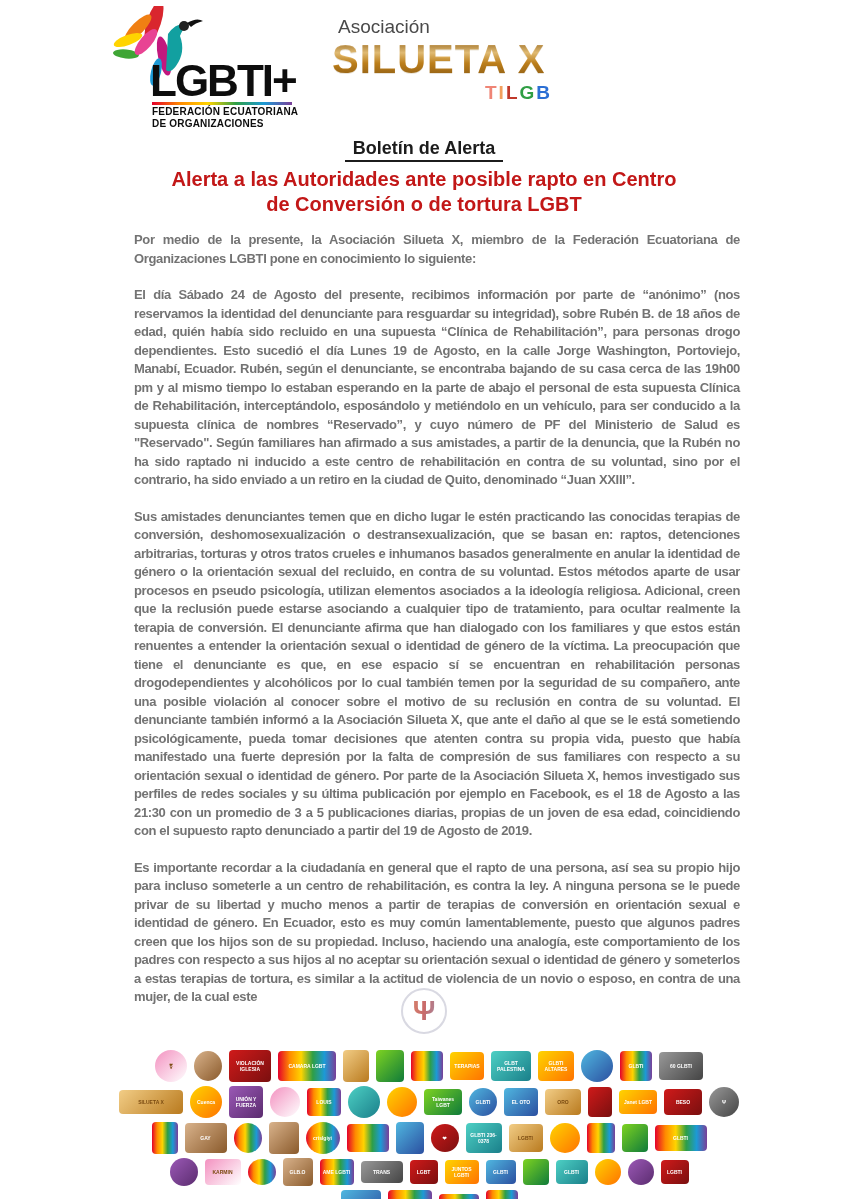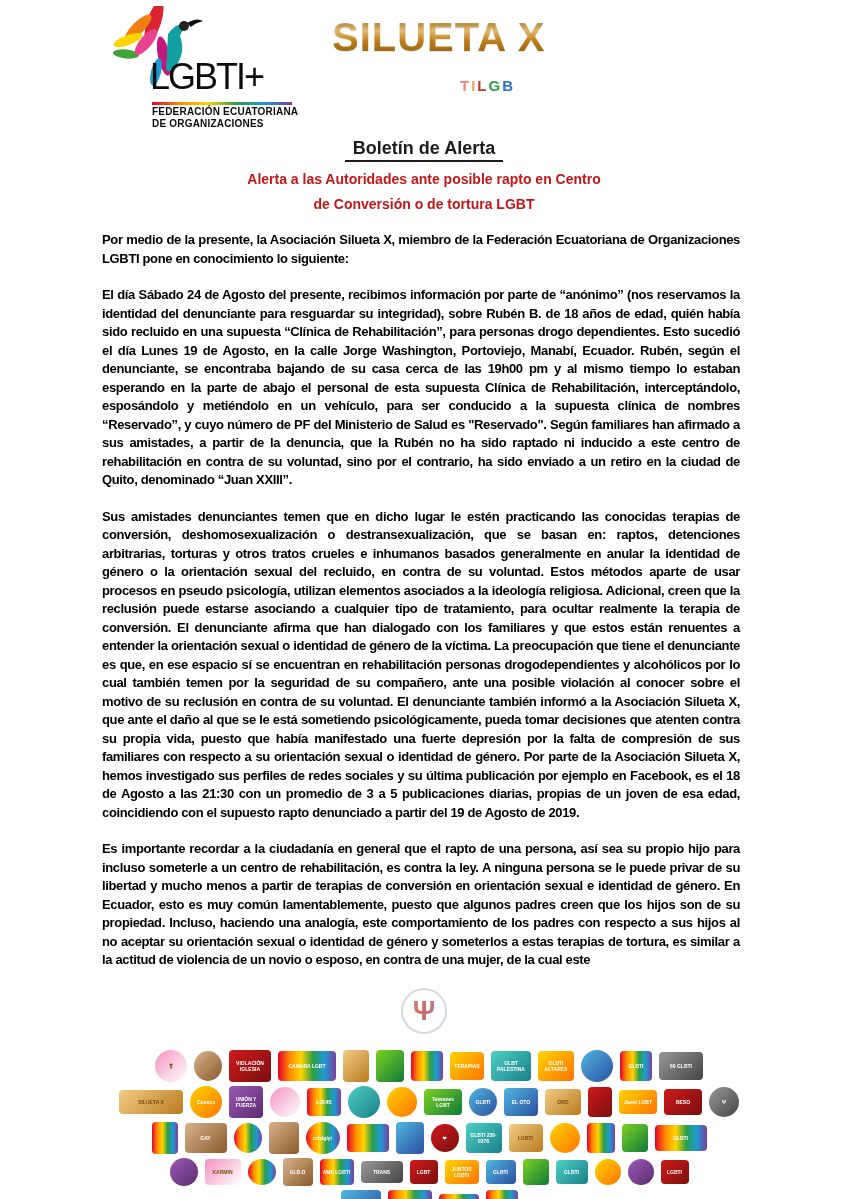--- a/index.html
+++ b/index.html
@@ -5,47 +5,47 @@
   html,body{margin:0;padding:0;background:#e8e8e8;}
   .page{
     position:relative; width:848px; height:1199px; margin:0 auto;
     background:#ffffff; overflow:hidden;
     font-family:"Liberation Sans", sans-serif;
   }
   
   .hdr{position:absolute;top:0;left:0;width:100%;height:132px;}
   .fed-logo{position:absolute;left:112px;top:6px;width:190px;height:122px;}
   .fed-bird{position:absolute;left:0;top:0;width:110px;height:86px;}
-  .fed-acronym{position:absolute;left:38px;top:50px;font-size:36px;font-weight:400;color:#0d0d0d;letter-spacing:-2px;}
+  .fed-acronym{position:absolute;left:38px;top:50px;font-size:44px;font-weight:700;color:#0d0d0d;letter-spacing:-2px;}
   .fed-rainbow{position:absolute;left:40px;top:96px;width:140px;height:3px;
     background:linear-gradient(90deg,#e4002b,#ff8a00,#ffd400,#2e9e46,#1c9ad6,#7a3f98);}
   .fed-lines{position:absolute;left:40px;top:100px;width:150px;color:#0d0d0d;font-weight:800;font-size:10px;line-height:12px;letter-spacing:.2px;}
   .sil-logo{position:absolute;left:332px;top:16px;width:220px;height:104px;}
   .sil-top{font-size:19px;color:#4a4a4a;font-weight:500;margin-left:6px;}
   .sil-name{
     font-size:40px;font-weight:800;letter-spacing:1px;line-height:42px;
     background:linear-gradient(180deg,#8a5a17 0%,#f2cd86 35%,#c8871f 60%,#8a5a17 100%);
     -webkit-background-clip:text;background-clip:text;color:transparent;
     text-shadow:0 1px 0 rgba(120,80,10,.15);
   }
-  .sil-sub{margin-left:128px;font-size:15px;font-weight:800;letter-spacing:2px;margin-top:19px;}
+  .sil-sub{margin-left:128px;font-size:19px;font-weight:800;letter-spacing:2px;margin-top:2px;text-align:right;}
   .ig-logo{position:absolute;left:606px;top:8px;width:150px;height:120px;}
   .ig-bubble{position:absolute;left:28px;top:2px;width:86px;height:84px;background:#85c9e6;border-radius:50%;}
   .ig-tail{position:absolute;left:100px;top:62px;width:0;height:0;
     border-left:20px solid #85c9e6;border-top:6px solid transparent;border-bottom:14px solid transparent;transform:rotate(18deg);}
   .ig-bar{position:absolute;height:11px;border-radius:6px;transform:rotate(-14deg);}
   .ig-pre{position:absolute;left:18px;top:92px;font-family:"Liberation Serif",serif;font-style:italic;font-weight:700;font-size:11px;color:#2e2e2e;}
   .ig-name{position:absolute;left:16px;top:98px;font-size:29px;font-weight:800;color:#3c3c3c;letter-spacing:-1px;}
   .ig-tag{position:absolute;left:52px;top:126px;font-size:5px;color:#c41414;border-bottom:2px solid #c41414;padding-bottom:1px;white-space:nowrap;}
   
   .titles{position:absolute;left:0;right:0;top:138px;text-align:center;}
   .t-main{display:inline-block;font-size:18px;font-weight:800;color:#1c1c1c;border-bottom:2px solid #1c1c1c;padding:0 8px 1px;}
-  .t-alert{margin:5px auto 0;max-width:660px;font-size:14px;line-height:25px;font-weight:800;color:#c21717;white-space:pre-line;}
-  
-  .article{position:absolute;left:102px;right:108px;top:231px;color:#000000;}
+  .t-alert{margin:5px auto 0;max-width:660px;font-size:20px;line-height:25px;font-weight:800;color:#c21717;white-space:pre-line;}
+  
+  .article{position:absolute;left:134px;right:108px;top:231px;color:#737373;}
   .article p{
     margin:0 0 18px; text-align:justify; font-weight:700;
     font-size:13px; line-height:18.5px; letter-spacing:-0.35px;
     -webkit-hyphens:none;
   }
   
   .wm{position:absolute;left:0;right:0;top:988px;text-align:center;}
   .wm-circle{
     display:inline-block;width:42px;height:42px;border-radius:50%;
     border:2px solid #d9d9e2;line-height:42px;font-size:28px;font-weight:700;
@@ -85,20 +85,21 @@
       </svg>
       <div class="fed-acronym">LGBTI+</div>
       <div class="fed-rainbow"></div>
       <div class="fed-lines">
         <div>FEDERACIÓN ECUATORIANA</div>
         <div>DE ORGANIZACIONES</div>
       </div>
     </div>
 
     <div class="sil-logo">
+      <div class="sil-top">Asociación</div>
       <div class="sil-name">SILUETA X</div>
       <div class="sil-sub" id="sil-sub"><span style="color: rgb(239, 133, 118);">T</span><span style="color: rgb(242, 160, 94);">I</span><span style="color: rgb(192, 57, 43);">L</span><span style="color: rgb(47, 158, 68);">G</span><span style="color: rgb(43, 111, 212);">B</span></div>
     </div>
 
   </div>
 
   <div class="titles">
     <div><span class="t-main">Boletín de Alerta</span></div>
     <div class="t-alert">Alerta a las Autoridades ante posible rapto en Centro
 de Conversión o de tortura LGBT</div>

